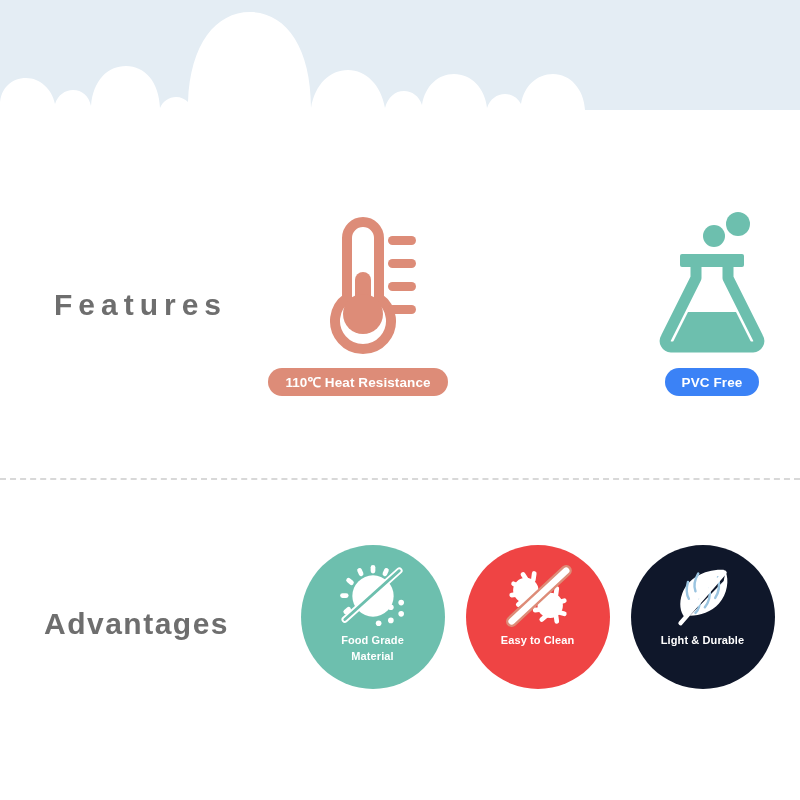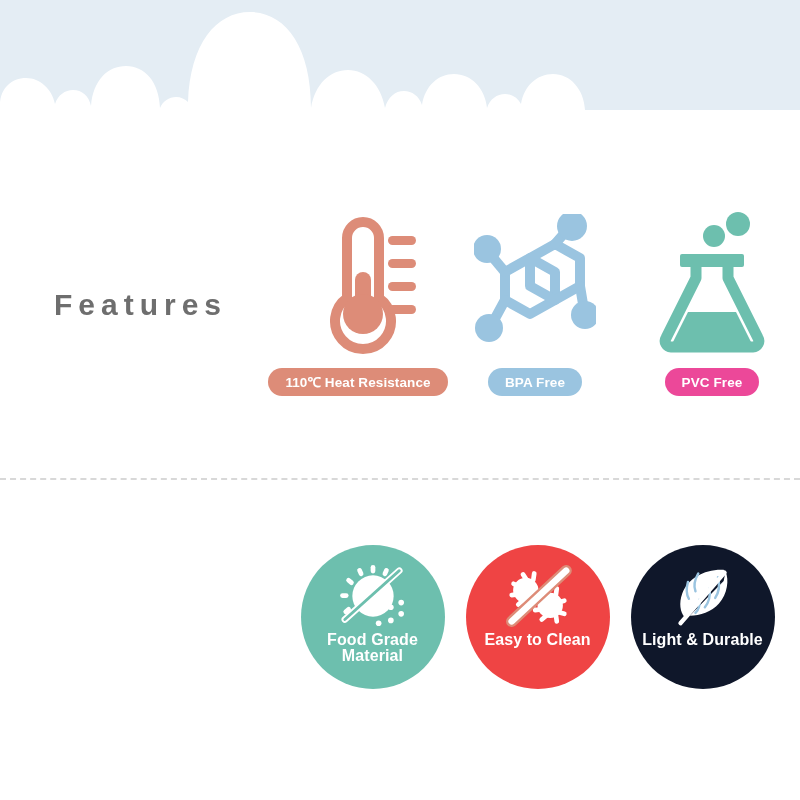--- a/index.html
+++ b/index.html
@@ -105,21 +105,21 @@
     padding: 0 17px;
     border-radius: 15px;
     color: #ffffff;
     font-size: 13.5px;
     font-weight: bold;
     letter-spacing: 0.1px;
     white-space: nowrap;
   }
   .pill-salmon { background: #dd8c78; }
   .pill-blue   { background: #9ac4e0; }
-  .pill-teal   { background: #ec4899; }
+  .pill-teal   { background: #3b82f6; }
 
   
   .divider {
     position: absolute;
     left: 0;
     top: 478px;
     width: 800px;
     height: 0;
     border-top: 2px dashed #d8d8d8;
   }
@@ -157,21 +157,21 @@
 
   .advantage-icon {
     margin-top: 20px;
     width: 72px;
     height: 62px;
     display: block;
   }
   .advantage-label {
     margin-top: 5px;
     color: #ffffff;
-    font-size: 16px;
+    font-size: 11px;
     font-weight: bold;
     line-height: 16px;
     text-align: center;
     white-space: pre-line;
     letter-spacing: 0.1px;
     padding: 0 6px;
   }
 </style>
 </head>
 <body>
@@ -226,44 +226,20 @@
 
             <rect x="89" y="22" width="28" height="9" rx="4.5" fill="#dd8c78"></rect>
             <rect x="89" y="45" width="28" height="9" rx="4.5" fill="#dd8c78"></rect>
             <rect x="89" y="68" width="28" height="9" rx="4.5" fill="#dd8c78"></rect>
             <rect x="89" y="91" width="28" height="9" rx="4.5" fill="#dd8c78"></rect>
           </svg>
         </div>
         <div class="feature-pill pill-salmon">110℃ Heat Resistance</div>
       </div>
 
-      <div class="feature-card">
-        <div class="feature-icon-wrap">
-          <svg width="122" height="140" viewBox="0 0 122 140">
-            <g stroke="#9ac4e0" stroke-width="10" stroke-linecap="round" fill="none">
-
-              <polygon points="31,58 56,44 81,58 81,86 56,100 31,86" stroke-linejoin="round"></polygon>
-
-              <polygon points="56,44 81,30 106,44 106,72 81,86 56,72" stroke-linejoin="round"></polygon>
-
-              <line x1="31" y1="58" x2="16" y2="40"></line>
-              <line x1="81" y1="30" x2="94" y2="15"></line>
-              <line x1="31" y1="86" x2="18" y2="110"></line>
-              <line x1="106" y1="72" x2="110" y2="96"></line>
-            </g>
-            <g fill="#9ac4e0">
-              <circle cx="13" cy="35" r="14"></circle>
-              <circle cx="98" cy="12" r="15"></circle>
-              <circle cx="15" cy="114" r="14"></circle>
-              <circle cx="111" cy="101" r="14"></circle>
-            </g>
-          </svg>
-        </div>
-        <div class="feature-pill pill-blue">BPA Free</div>
-      </div>
 
       <div class="feature-card">
         <div class="feature-icon-wrap">
           <svg width="120" height="145" viewBox="0 0 120 145">
 
             <circle cx="62" cy="24" r="11" fill="#6dbfae"></circle>
             <circle cx="86" cy="12" r="12" fill="#6dbfae"></circle>
 
             <path d="M44 48 L44 66 L14 126 a6 6 0 0 0 5 9 L101 135 a6 6 0 0 0 5 -9 L76 66 L76 48 Z" fill="none" stroke="#6dbfae" stroke-width="11" stroke-linejoin="round"></path>
 
@@ -275,20 +251,21 @@
         <div class="feature-pill pill-teal">PVC Free</div>
       </div>
 
     </div>
   </div>
 
   <div class="divider"></div>
 
   <div class="section" id="advantages-section">
 
+    <div class="section-title" id="advantages-title">Advantages</div>
 
     <div class="advantage-row">
 
       <div class="advantage-item">
         <div class="advantage-circle circle-teal">
           <svg class="advantage-icon" viewBox="0 0 76 66">
             <g fill="#ffffff">
 
               <path d="M38 11 a22 22 0 0 1 22 22 a22 22 0 0 1 -22 22 a22 22 0 0 1 -22 -22 a22 22 0 0 1 22 -22 Z"></path>
 

